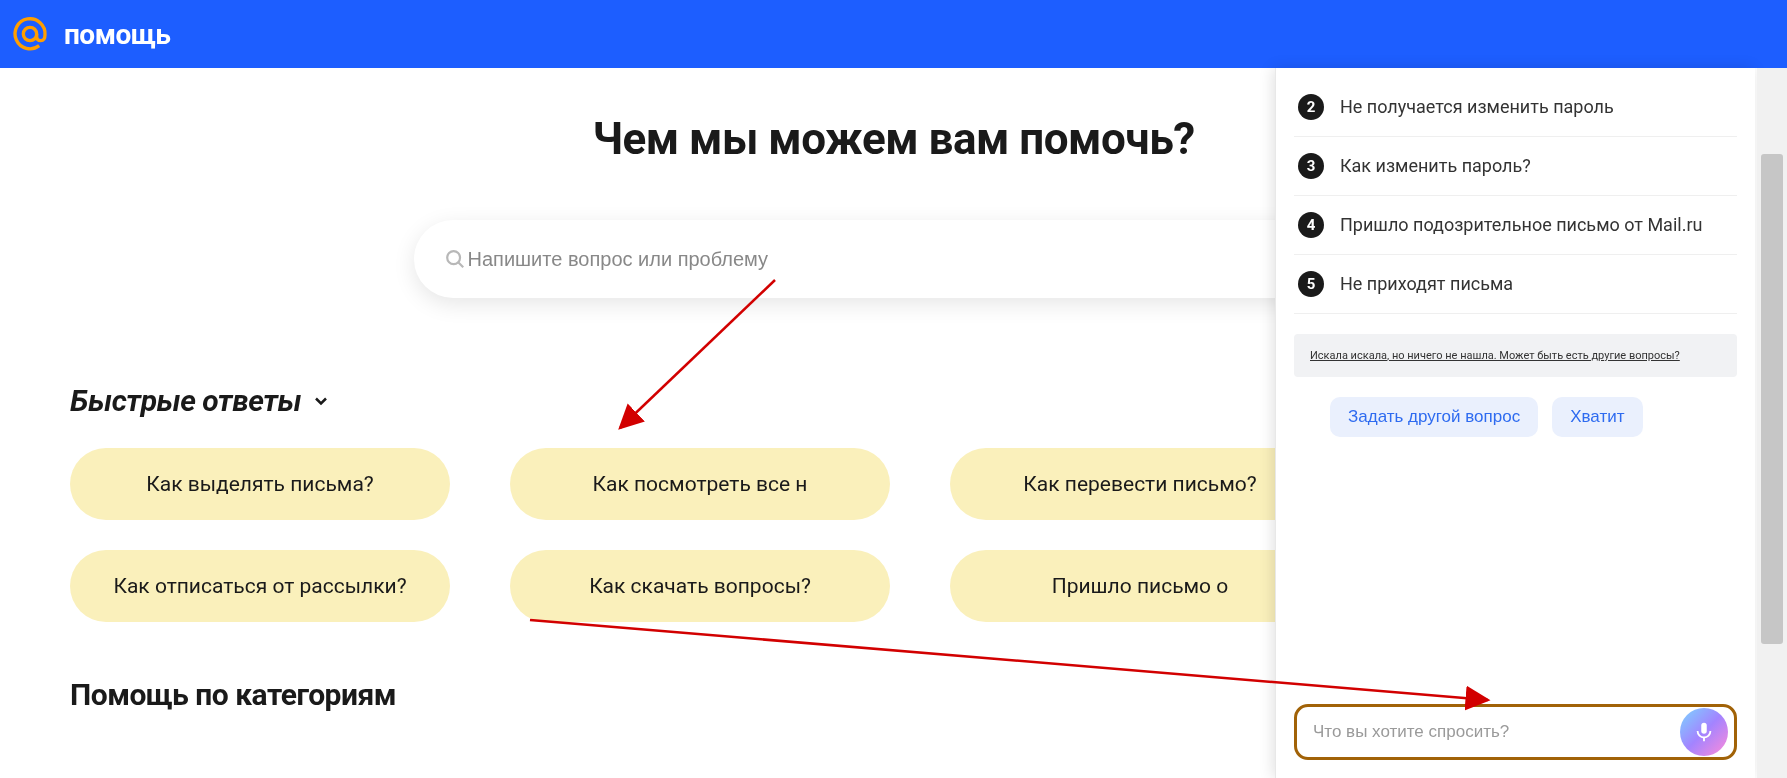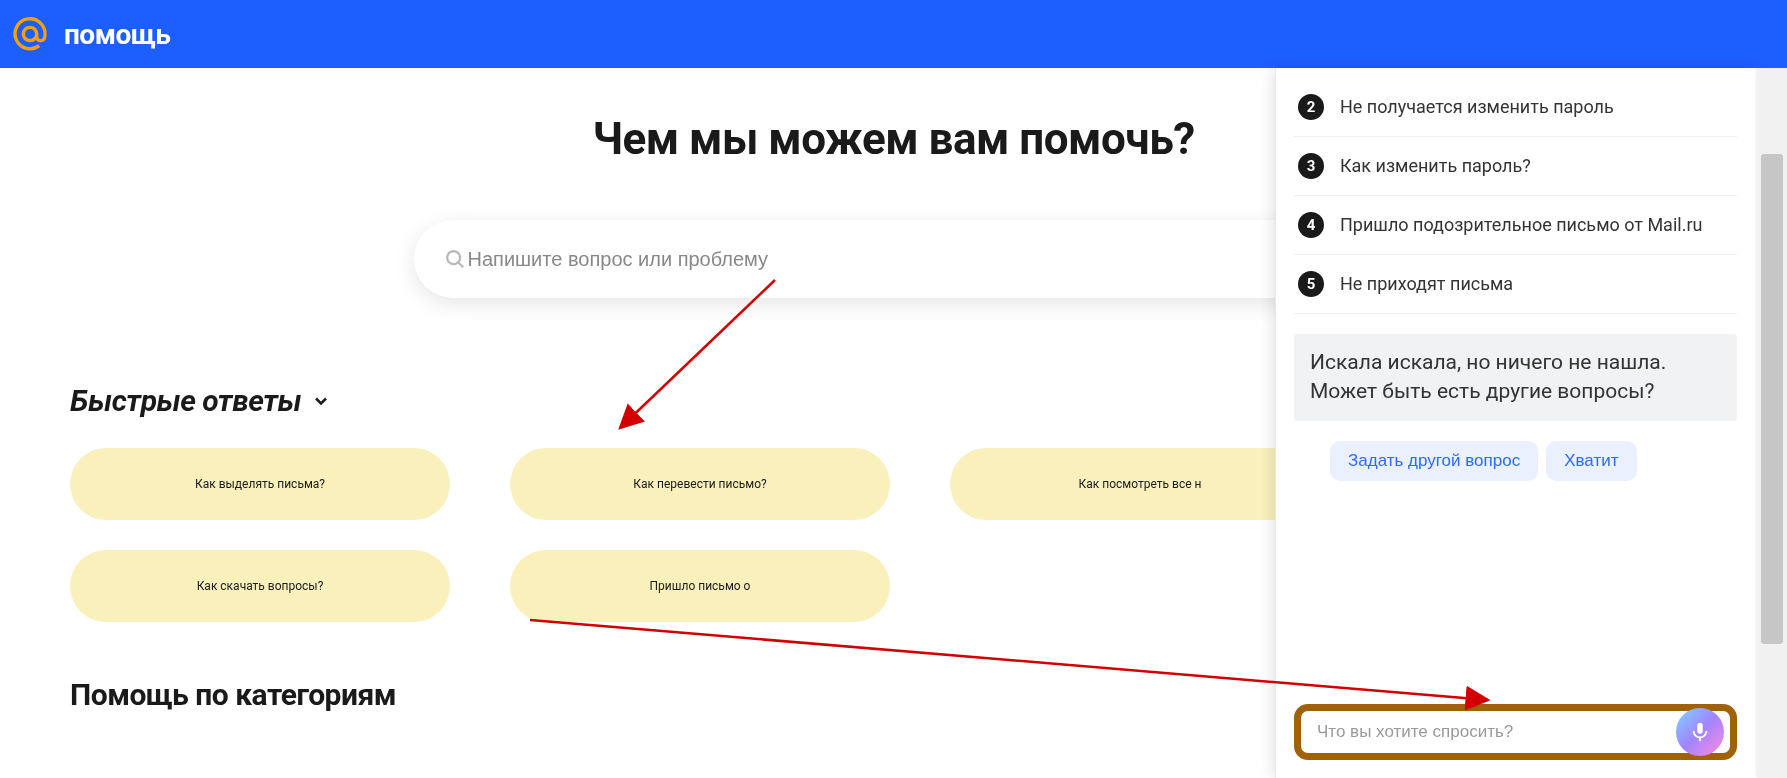--- a/index.html
+++ b/index.html
@@ -86,21 +86,21 @@
     gap: 30px 60px;
     max-width: 1260px;
   }
   .chip {
     background: #faf0bb;
     border-radius: 40px;
     height: 72px;
     display: flex;
     align-items: center;
     justify-content: center;
-    font-size: 12px;
+    font-size: 21px;
     color: #1a1a1a;
     cursor: pointer;
     padding: 14px 20px;
     white-space: nowrap;
   }
   .cat-title {
     font-size: 30px;
     font-weight: 700;
     color: #1a1a1a;
     margin-top: 55px;
@@ -138,47 +138,48 @@
     font-size: 15px;
     font-weight: 700;
     display: flex; align-items:center; justify-content:center;
     flex-shrink:0;
   }
   .chat-item-text { font-size: 18px; color: #333; line-height:1.35; }
   .chat-bubble {
     background: #f1f2f4;
     border-radius: 4px;
     padding: 14px 16px;
-    font-size: 21px;
+    font-size: 11px;
     color: #333;
     margin-top: 20px;
     line-height:1.4;
+    text-decoration:underline;
   }
   .chat-actions {
     display: flex;
-    gap: 8px;
+    gap: 14px;
     margin-top: 20px;
     padding-left: 36px;
   }
   .chat-action-btn {
     background: #eaf0fd;
     color: #2e6bf0;
     border: none;
     border-radius: 10px;
     padding: 10px 18px;
     font-size: 17px;
     cursor: pointer;
   }
   .chat-input-row {
     display: flex;
     align-items: center;
     gap: 24px;
     margin-top: 26px;
     background: #fff;
-    border: 7px solid #a16207;
+    border: 3px solid #a16207;
     border-radius: 14px;
     padding: 4px 6px 4px 16px;
     height: 56px;
   }
   .chat-input {
     border: none; outline:none;
     font-size: 17px; color:#333;
     flex:1;
     background: transparent;
   }
@@ -240,24 +241,27 @@
     <svg class="chevron-down" viewBox="0 0 24 24" fill="none" stroke="currentColor" stroke-width="3">
       <polyline points="6 9 12 15 18 9"></polyline>
     </svg>
   </div>
 
   <div class="chips-grid">
     <div class="chip">
         <span>Как выделять письма?</span>
       </div>
     <div class="chip">
+        <span>Как посмотреть все н</span>
+      </div>
+    <div class="chip">
         <span>Как перевести письмо?</span>
       </div>
     <div class="chip">
-        <span>Как посмотреть все н</span>
+        <span>Как отписаться от рассылки?</span>
       </div>
     <div class="chip">
         <span>Как скачать вопросы?</span>
       </div>
     <div class="chip">
         <span>Пришло письмо о</span>
       </div>
   </div>
 
   <h2 class="cat-title">Помощь по категориям</h2>

